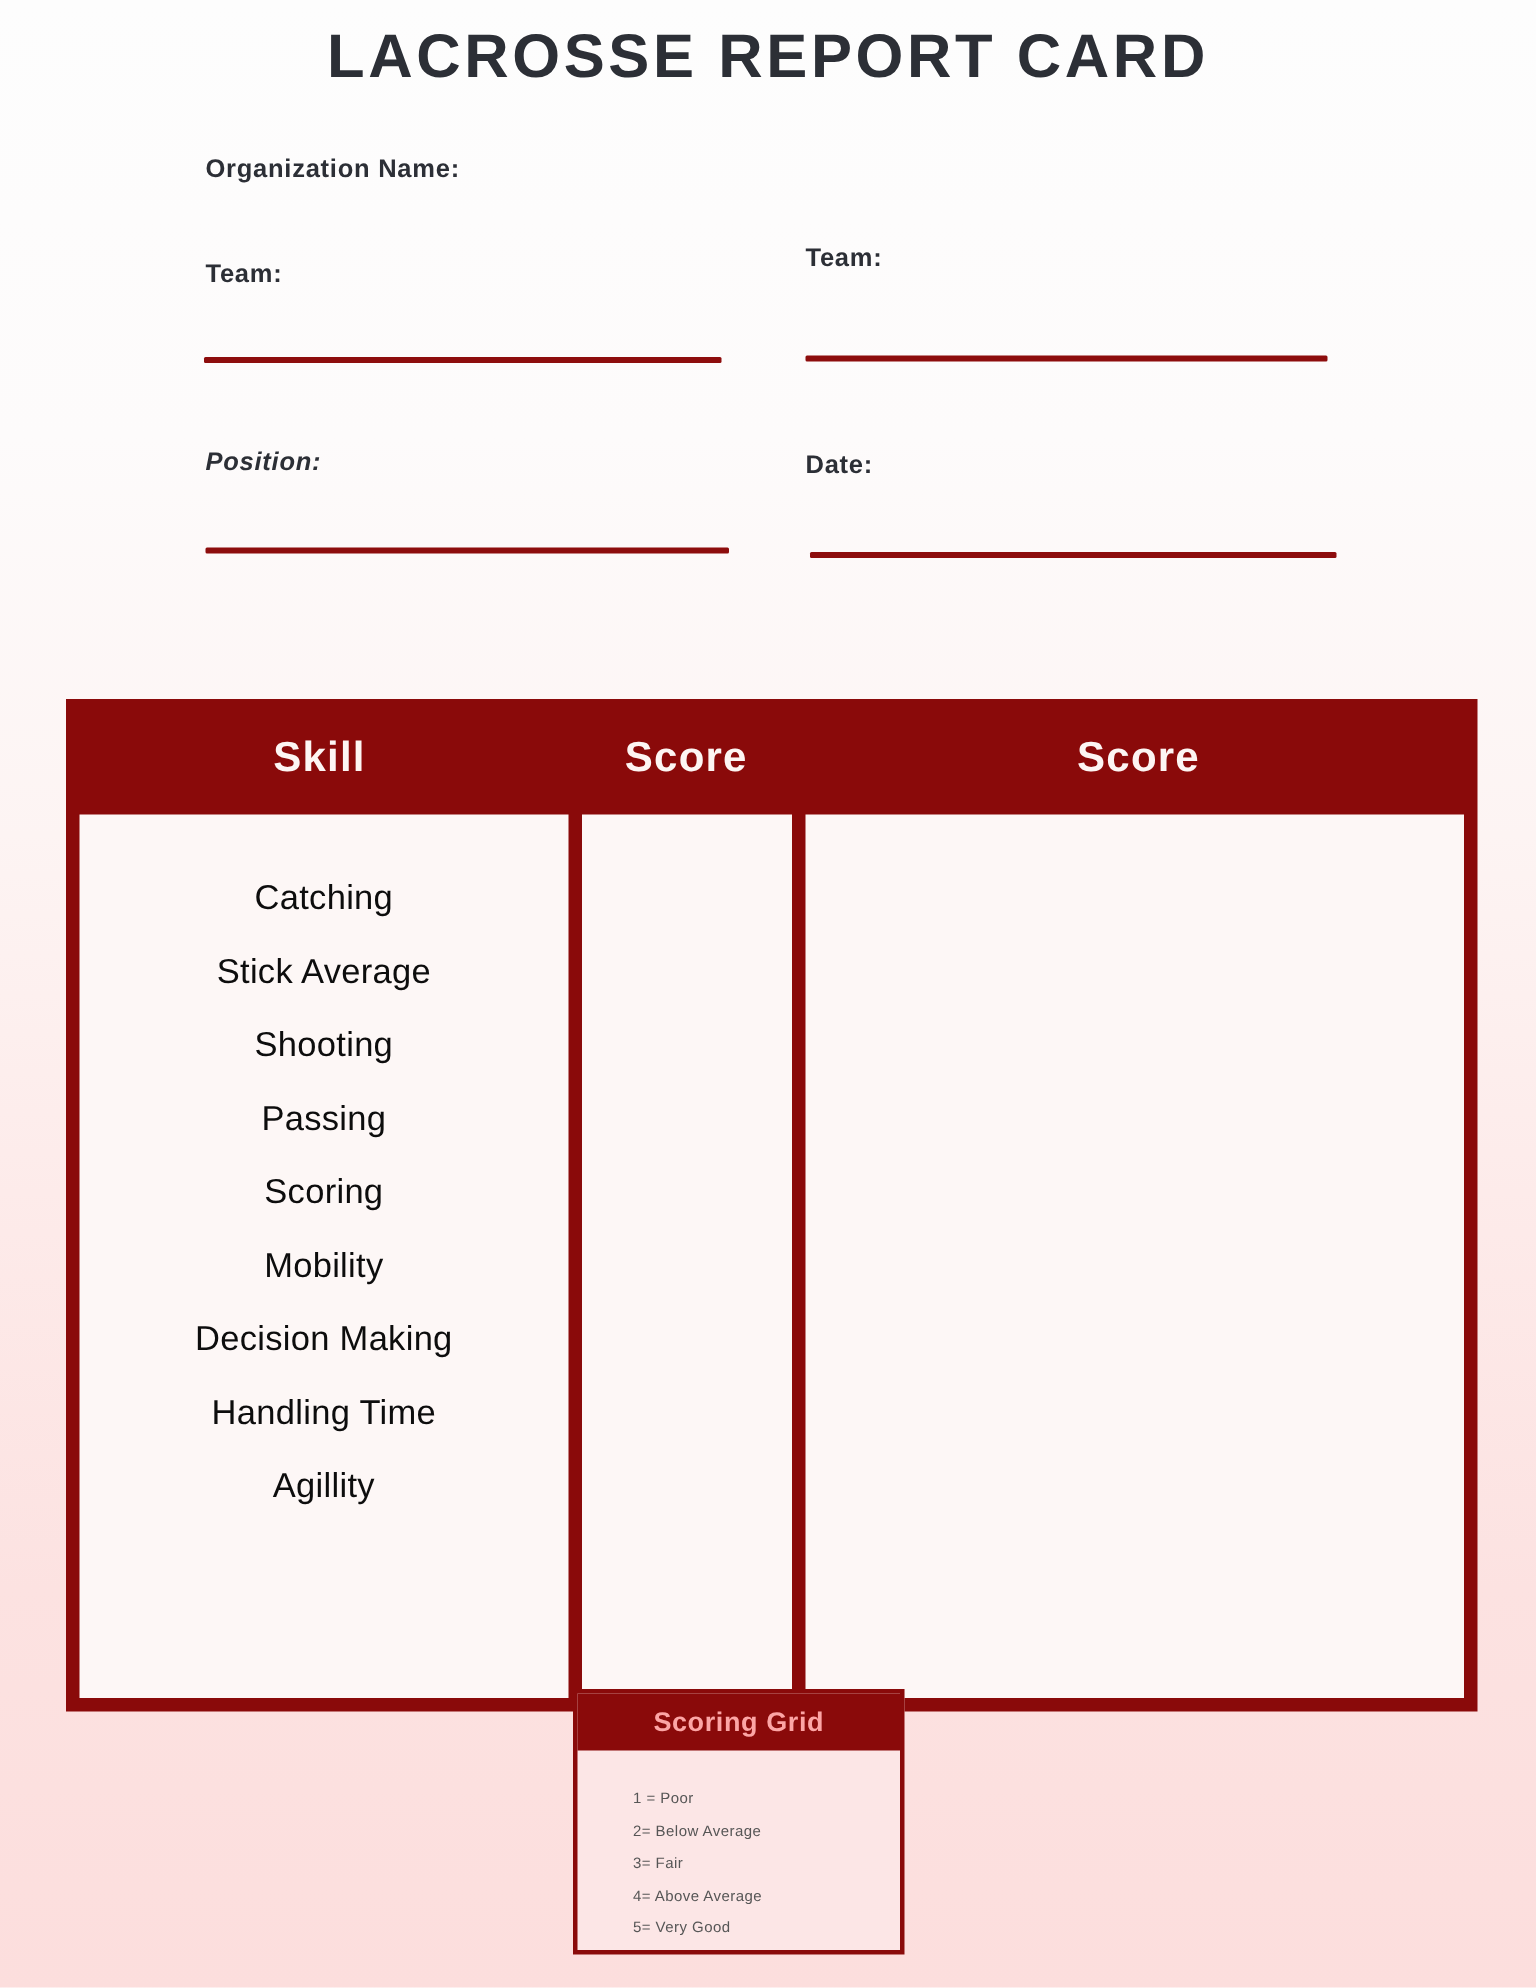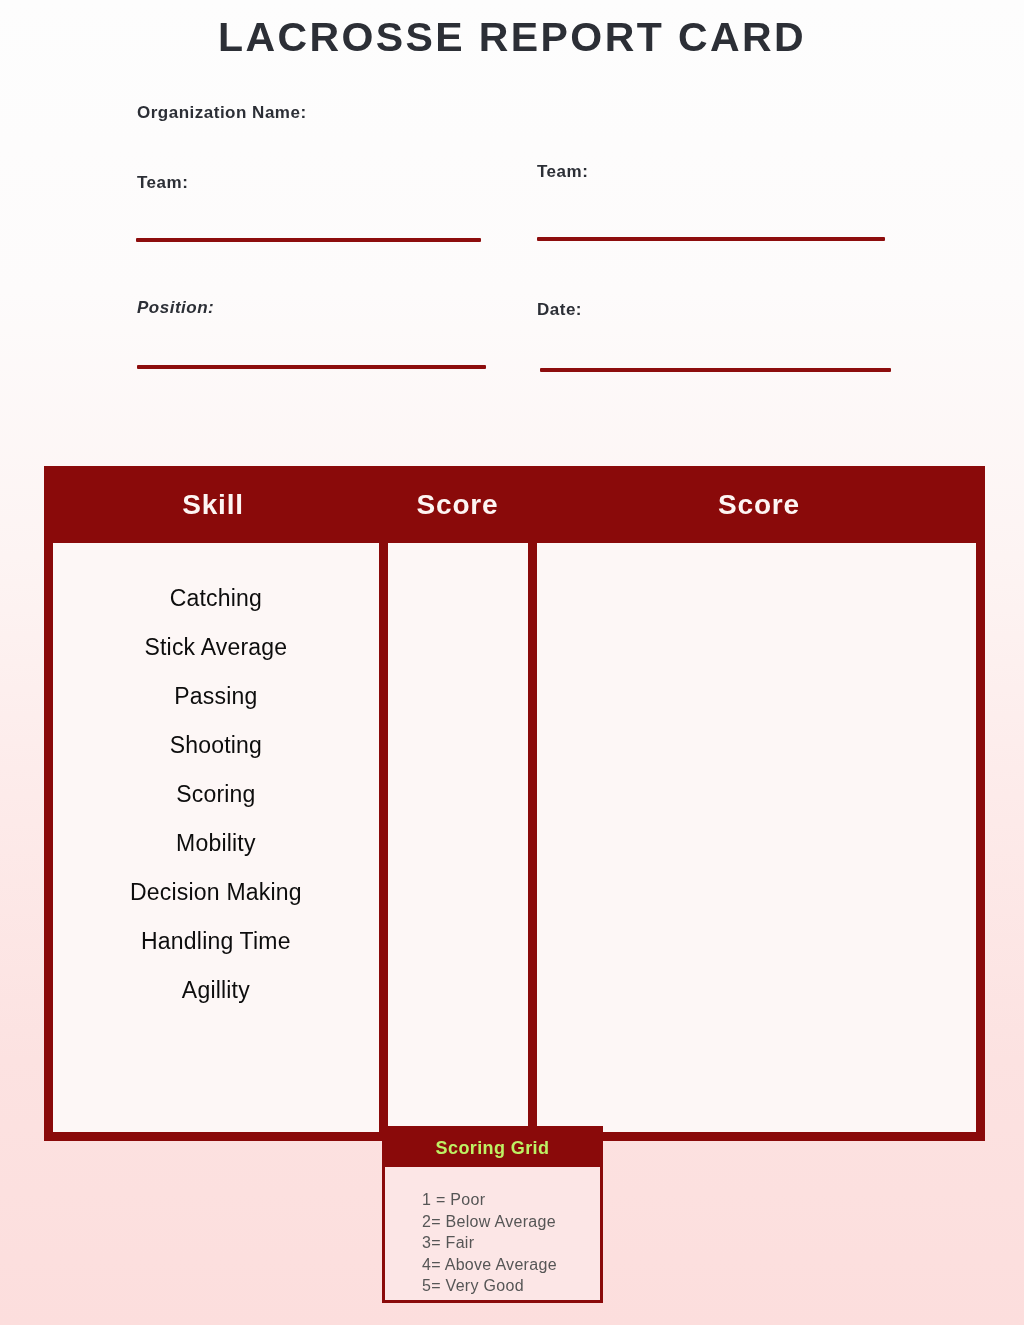--- a/index.html
+++ b/index.html
@@ -148,35 +148,35 @@
     top: 1126px;
     width: 221px;
     height: 177px;
     border: 3px solid #8a0a0a;
     background: #fce6e6;
   }
 
   .scoring-grid-title {
     height: 38px;
     background: #8a0a0a;
-    color: #bef264;
+    color: #fca5a5;
     font-size: 18px;
     font-weight: bold;
     letter-spacing: 0.4px;
     display: flex;
     align-items: center;
     justify-content: center;
   }
 
   .scoring-grid-body {
     padding: 22px 0 0 37px;
   }
 
   .scoring-row {
-    font-size: 16px;
+    font-size: 10px;
     line-height: 21.5px;
     color: #565656;
     letter-spacing: 0.3px;
   }
 </style>
 </head>
 <body>
 
 <div class="page-title">LACROSSE REPORT CARD</div>
 
@@ -205,22 +205,22 @@
     <div class="th th-score">Score</div>
     <div class="th th-notes">Score</div>
   </div>
 
   <div class="table-body">
 
     <div class="col-cell col-skill">
       <div class="skills-list">
         <div class="skill-item">Catching</div>
         <div class="skill-item">Stick Average</div>
+        <div class="skill-item">Shooting</div>
         <div class="skill-item">Passing</div>
-        <div class="skill-item">Shooting</div>
         <div class="skill-item">Scoring</div>
         <div class="skill-item">Mobility</div>
         <div class="skill-item">Decision Making</div>
         <div class="skill-item">Handling Time</div>
         <div class="skill-item">Agillity</div>
       </div>
     </div>
 
     <div class="col-cell col-score"></div>
 

